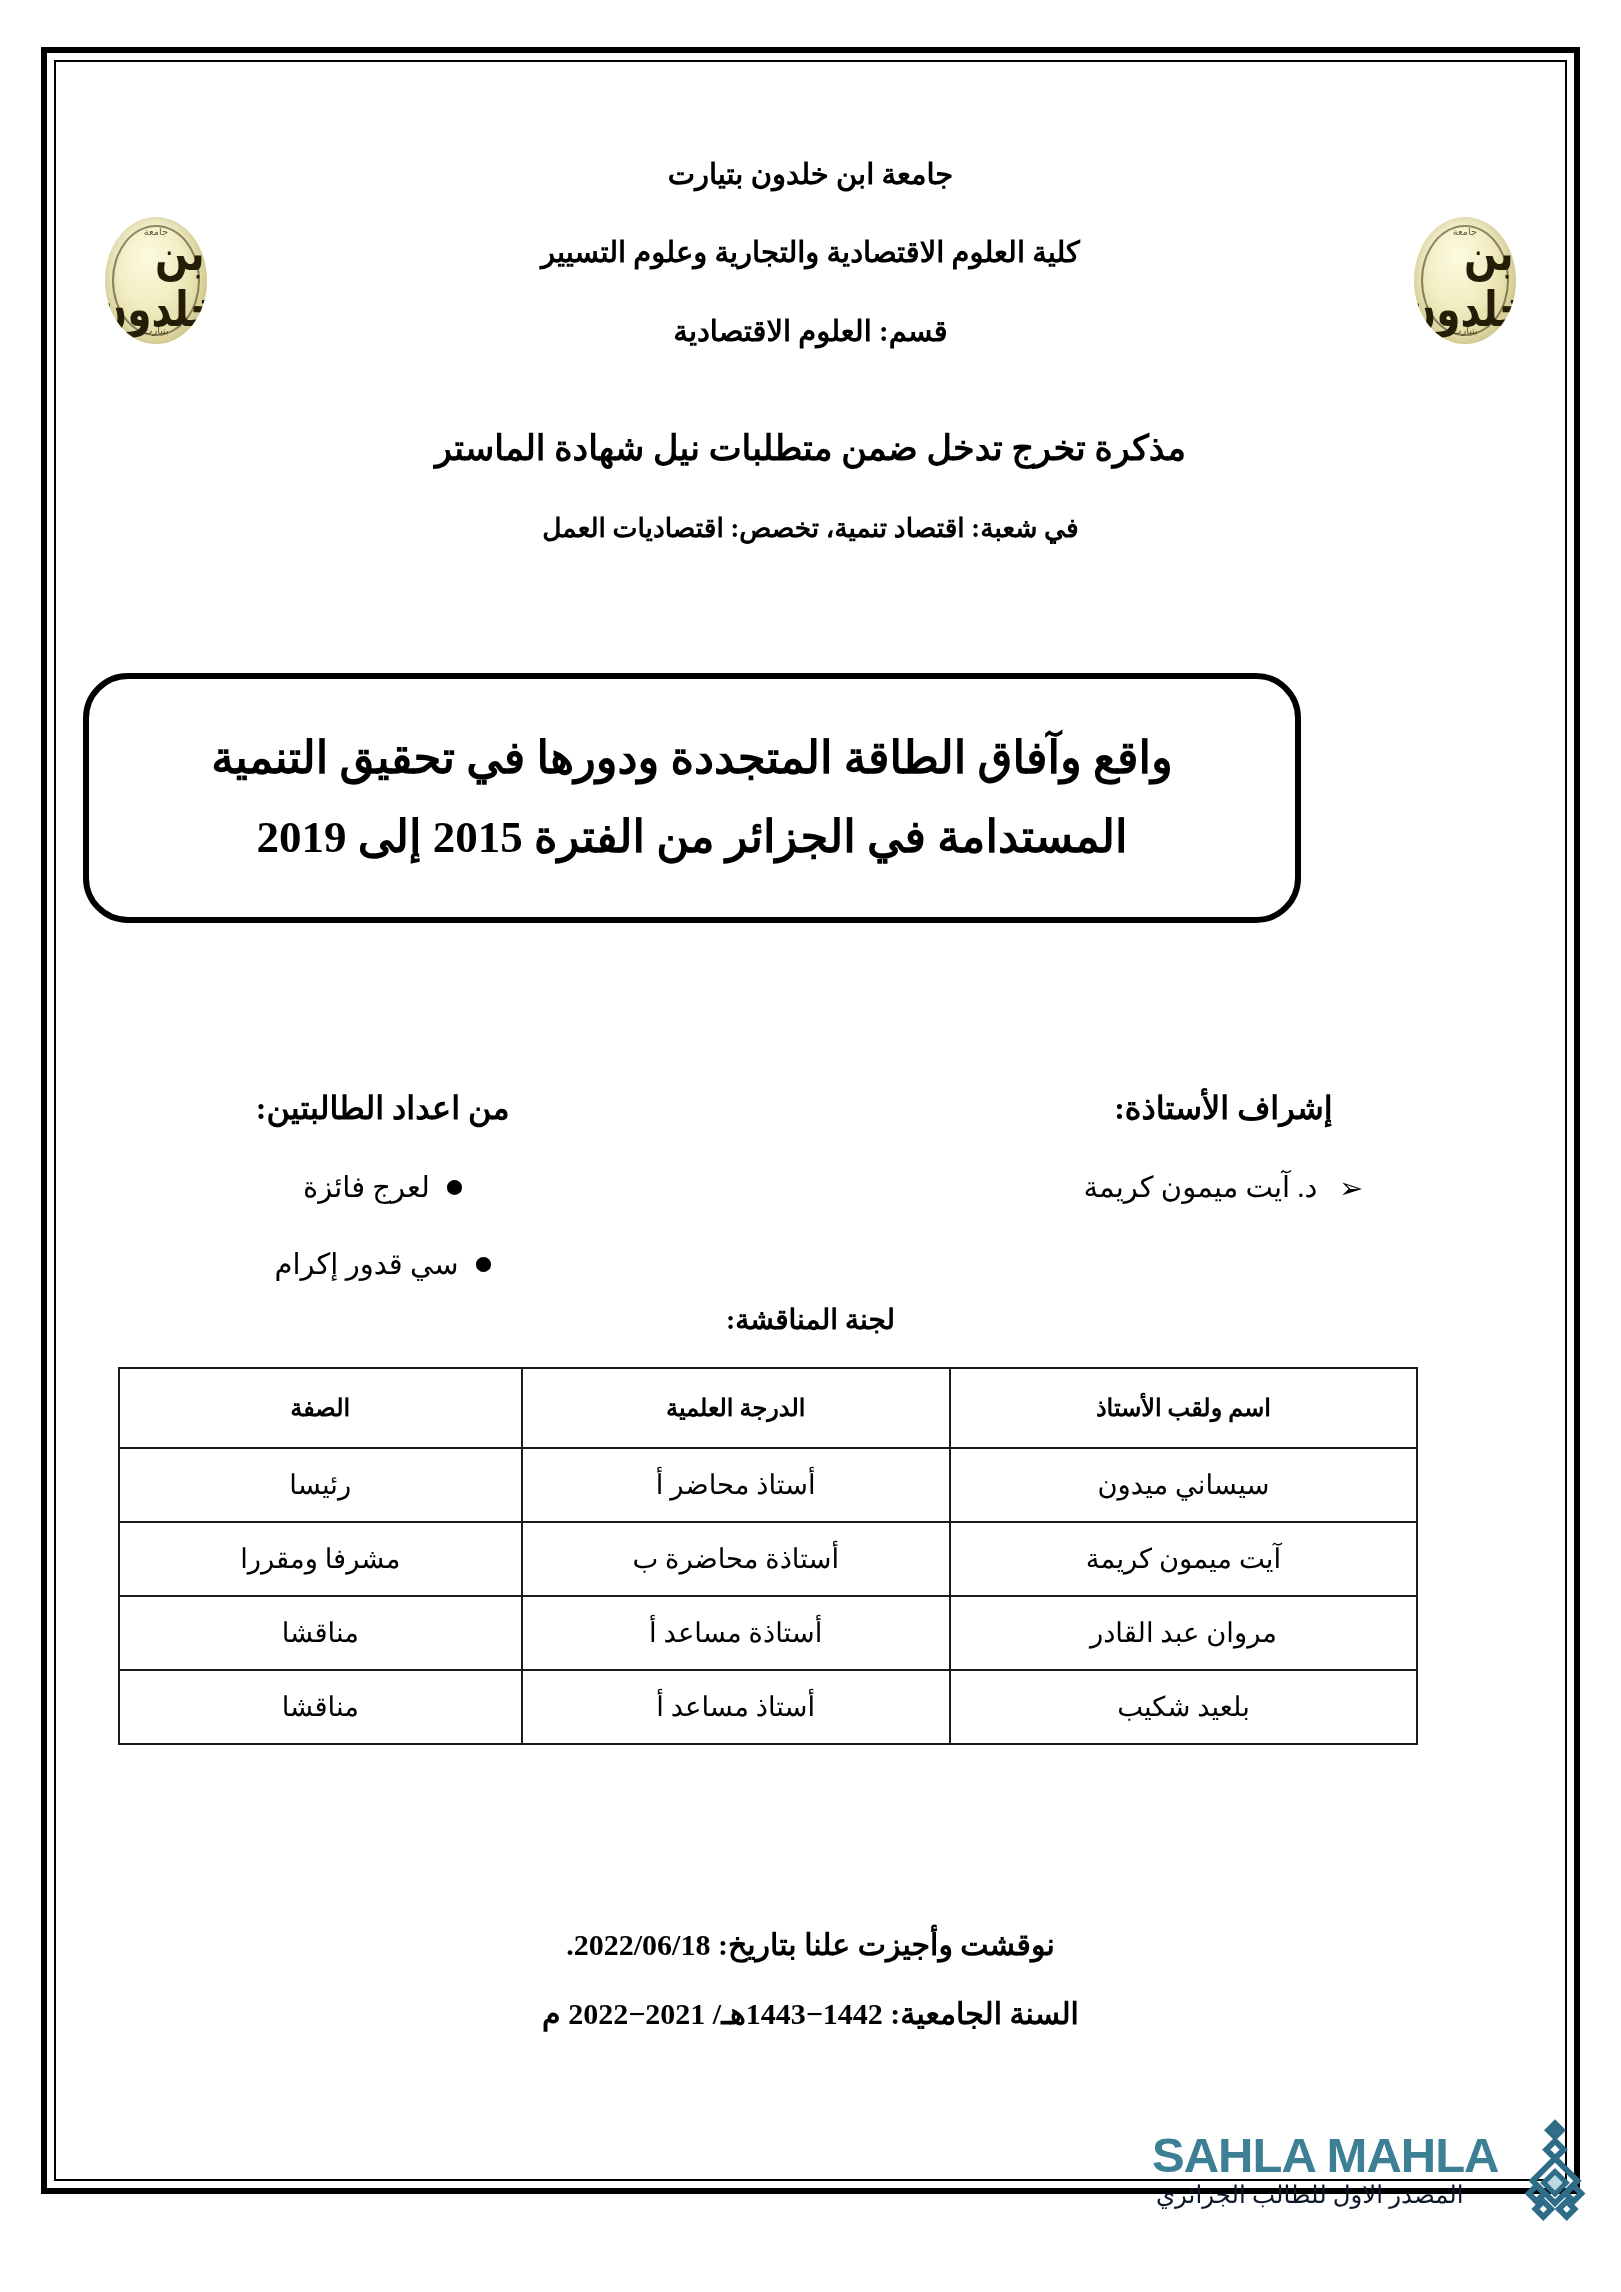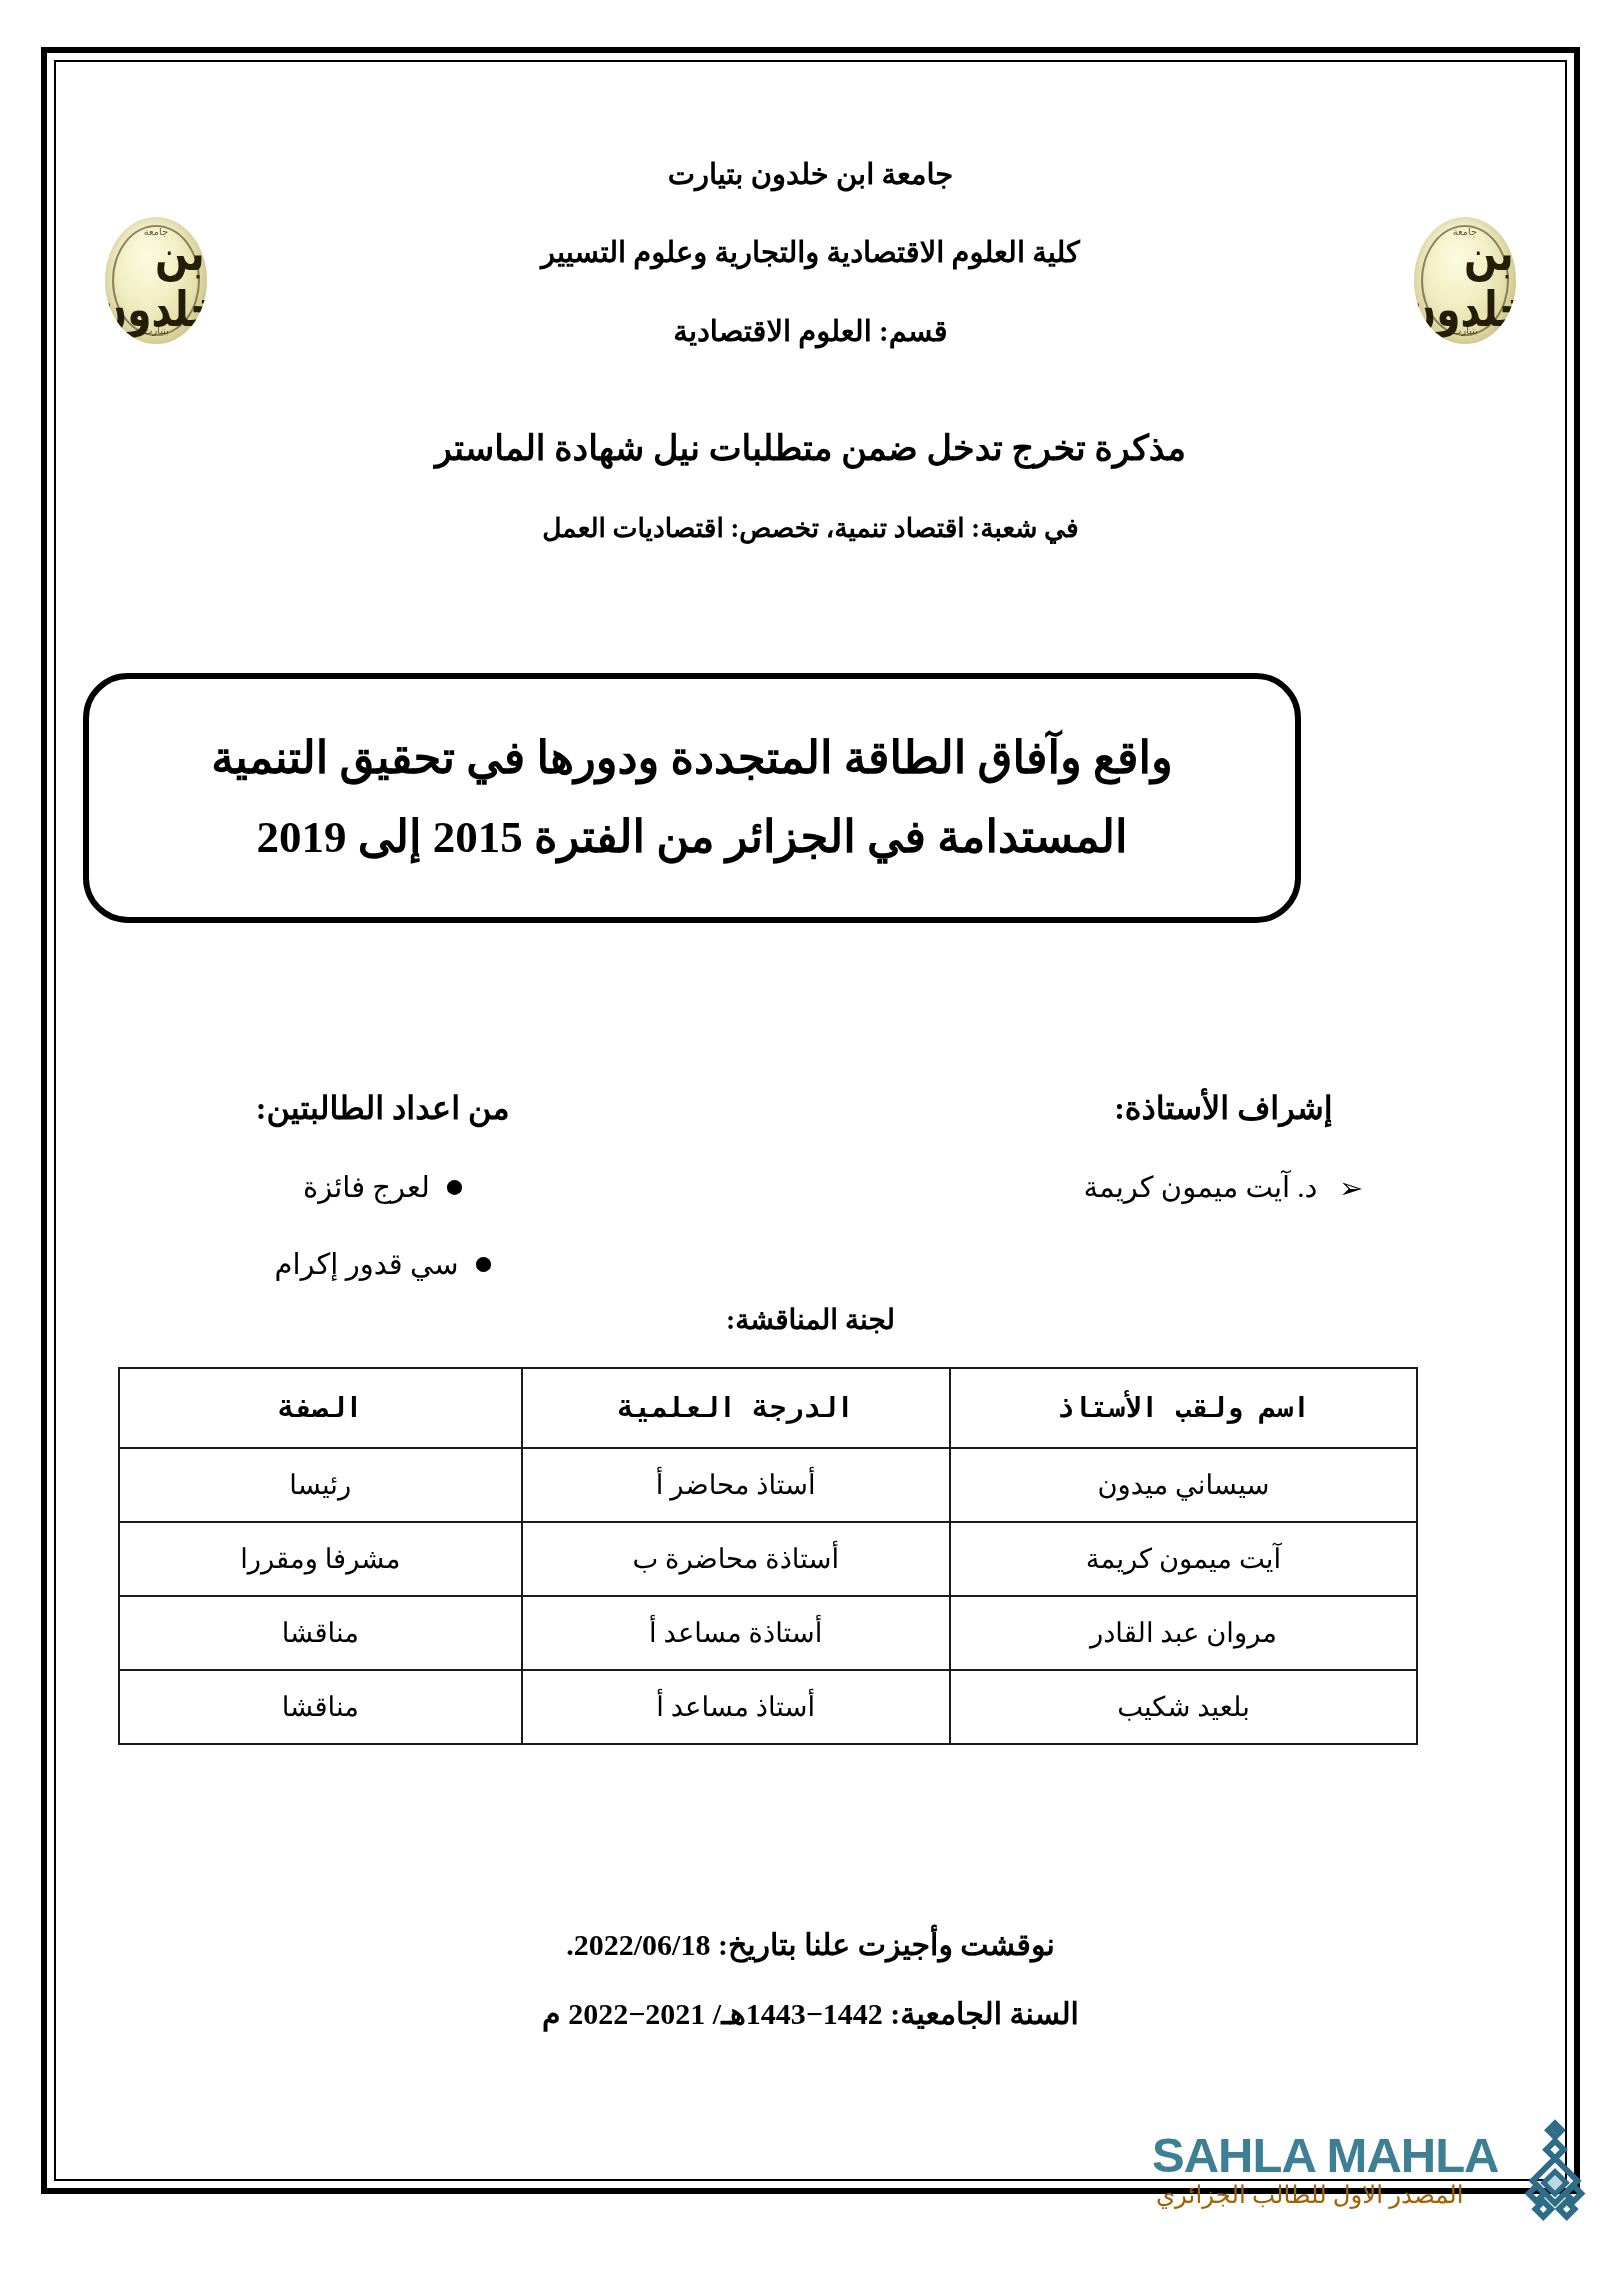--- a/index.html
+++ b/index.html
@@ -230,23 +230,22 @@
     border: 2px solid #1b1b1b;
     text-align: center;
     vertical-align: middle;
     font-size: 27.4px;
     font-weight: normal;
     padding: 0;
     height: 72px;
   }
   .jury-table thead th {
     font-weight: bold;
-    font-size: 28px;
+    font-size: 24px;
     height: 78px;
-    font-family: Liberation Mono, monospace;
   }
   .col-name { width: 36%; }
   .col-grade { width: 33%; }
   .col-role { width: 31%; }
 
   
   .date-line {
     position: absolute;
     top: 1867px;
     left: 0;
@@ -285,21 +284,21 @@
     letter-spacing: -1px;
     color: #3d7f94;
   }
   .wm-tag {
     position: absolute;
     left: 3.9px;
     top: 61px;
     direction: rtl;
     font-family: "Liberation Serif", "DejaVu Serif", serif;
     font-size: 24.5px;
-    color: #a16207;
+    color: #0f172a;
     white-space: nowrap;
   }
   .wm-mark {
     position: absolute;
     left: 365px;
     top: 0px;
     width: 76px;
     height: 110px;
   }
 </style>

